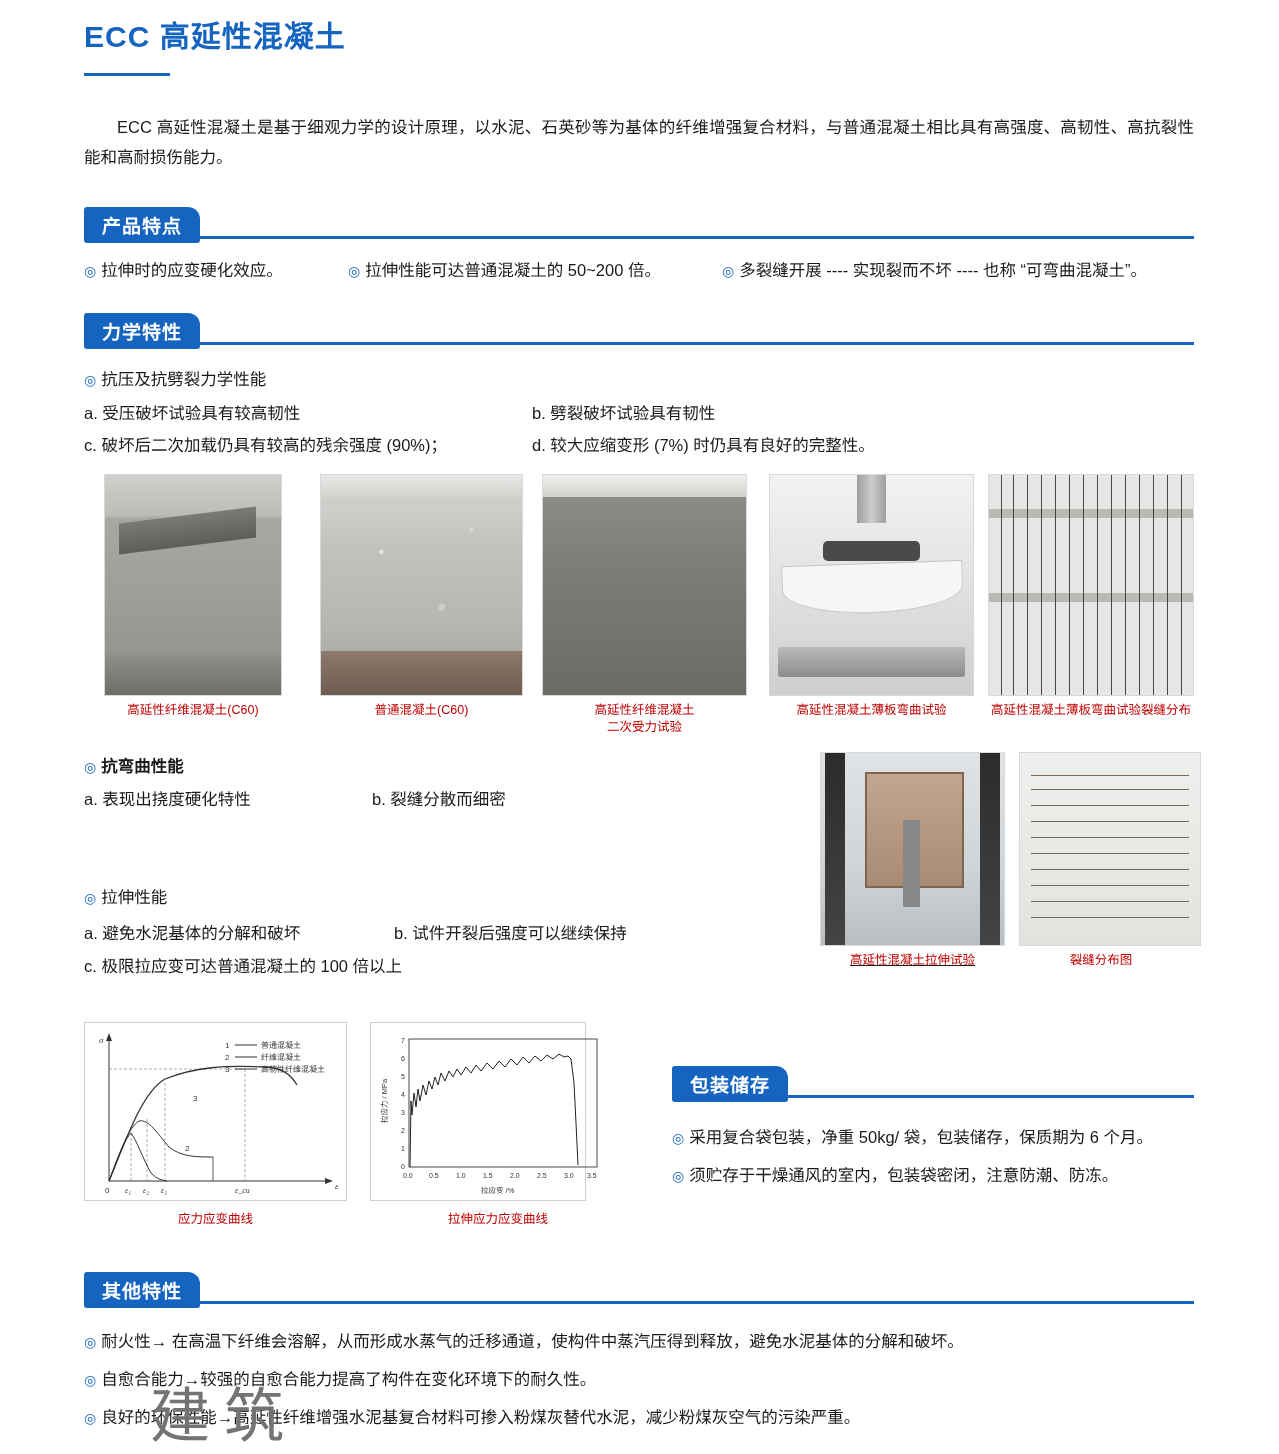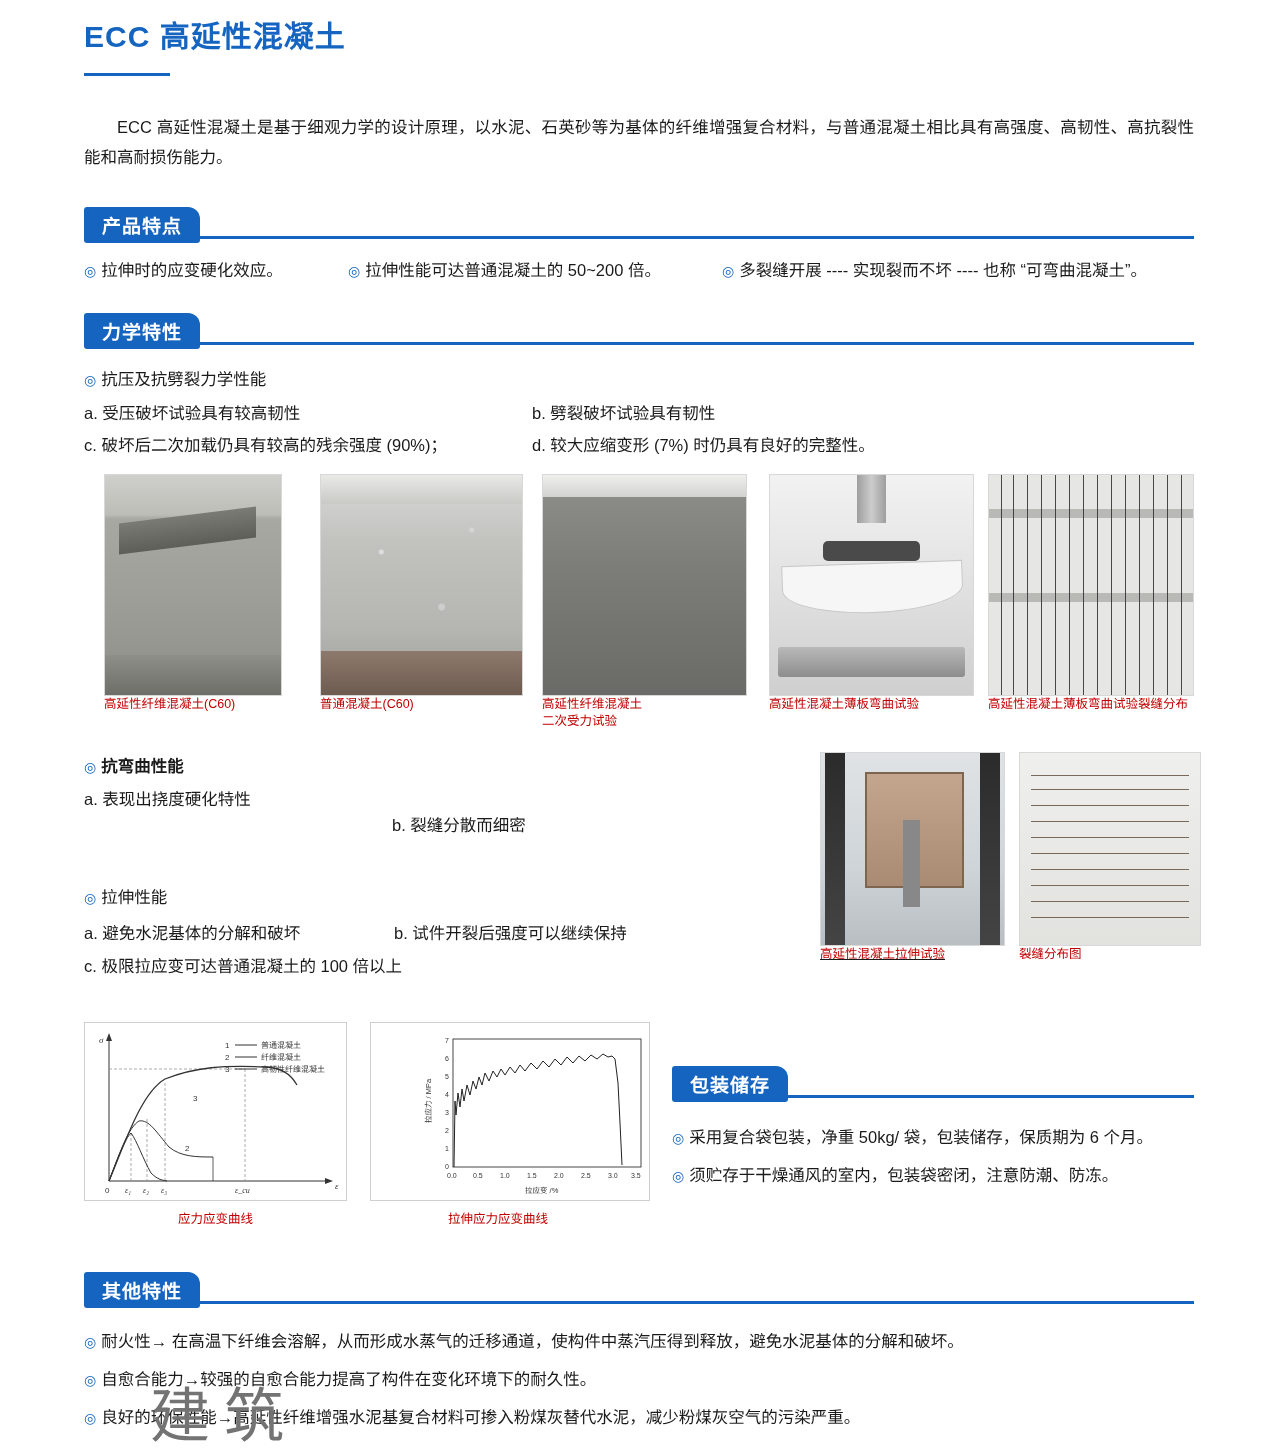--- a/index.html
+++ b/index.html
@@ -111,21 +111,22 @@
   .fig {
     position: absolute;
   }
   .fig .frame {
     border: 1px solid #d8d8d8;
     box-sizing: border-box;
     overflow: hidden;
     position: relative;
   }
   .fig .cap {
-    text-align: left;
+    margin-top: 6px;
+    text-align: center;
     font-size: 12.5px;
     color: #c00000;
     line-height: 17px;
   }
 
   
   .ph {
     width: 100%;
     height: 100%;
     display: block;
@@ -414,21 +415,21 @@
         <div class="cl" style="left:192px;"></div>
       </div>
     </div>
     <div class="cap">高延性混凝土薄板弯曲试验裂缝分布</div>
   </div>
 
   <div class="sub-head" style="left:84px; top:753px;font-weight:bold;">
     <span class="ring">◎</span><span>抗弯曲性能</span>
   </div>
   <div class="plain" style="left:84px; top:786px;">a. 表现出挠度硬化特性</div>
-  <div class="plain" style="left:372px; top:812px;margin-left:20px;">b. 裂缝分散而细密</div>
+  <div class="plain" style="left:372px; top:786px;">b. 裂缝分散而细密</div>
 
   <div class="sub-head" style="left:84px; top:884px;">
     <span class="ring">◎</span><span>拉伸性能</span>
   </div>
   <div class="plain" style="left:84px; top:920px;">a. 避免水泥基体的分解和破坏</div>
   <div class="plain" style="left:394px; top:920px;">b. 试件开裂后强度可以继续保持</div>
   <div class="plain" style="left:84px; top:953px;">c. 极限拉应变可达普通混凝土的 100 倍以上</div>
 
   <div class="fig" style="left:820px; top:752px; width:185px;text-decoration:underline;">
     <div class="frame" style="width:185px; height:194px;">
@@ -501,21 +502,21 @@
         <text x="140" y="49" font-size="8" fill="#333">3</text>
         <text x="176" y="25" font-size="8" fill="#333">普通混凝土</text>
         <text x="176" y="37" font-size="8" fill="#333">纤维混凝土</text>
         <text x="176" y="49" font-size="8" fill="#333">高韧性纤维混凝土</text>
       </svg>
     </div>
     <div class="cap">应力应变曲线</div>
   </div>
 
   <div class="chart-box" style="left:370px; top:1022px; width:256px;">
-    <div class="frame" style="width:280px; height:179px;padding-left:44px;">
+    <div class="frame" style="width:216px; height:179px;">
       <svg viewBox="0 0 256 179" width="256" height="179">
         <rect x="38" y="16" width="188" height="128" fill="none" stroke="#333" stroke-width=".9"></rect>
 
         <g font-size="7" fill="#333">
           <text x="30" y="146">0</text>
             <text x="30" y="128">1</text>
             <text x="30" y="110">2</text>
           <text x="30" y="92">3</text>
             <text x="30" y="74">4</text>
             <text x="30" y="56">5</text>

